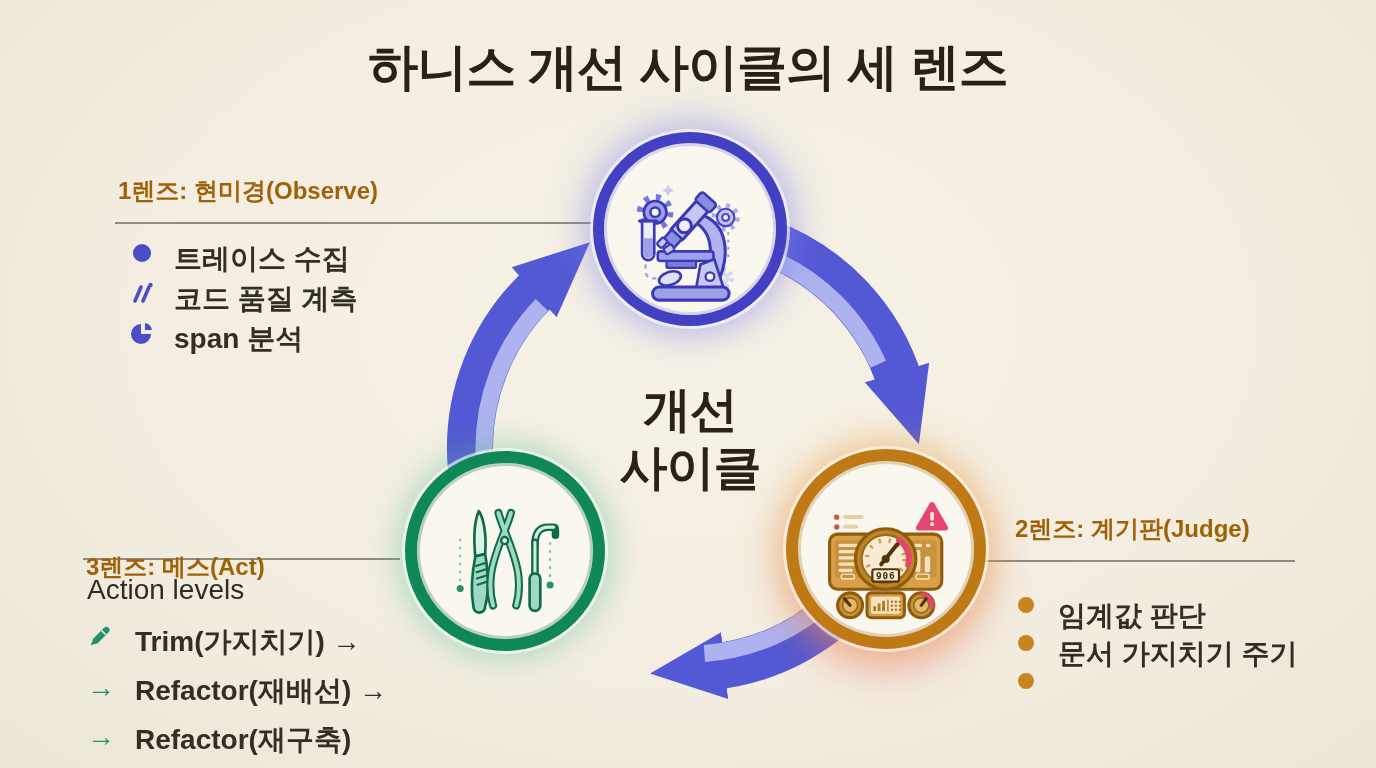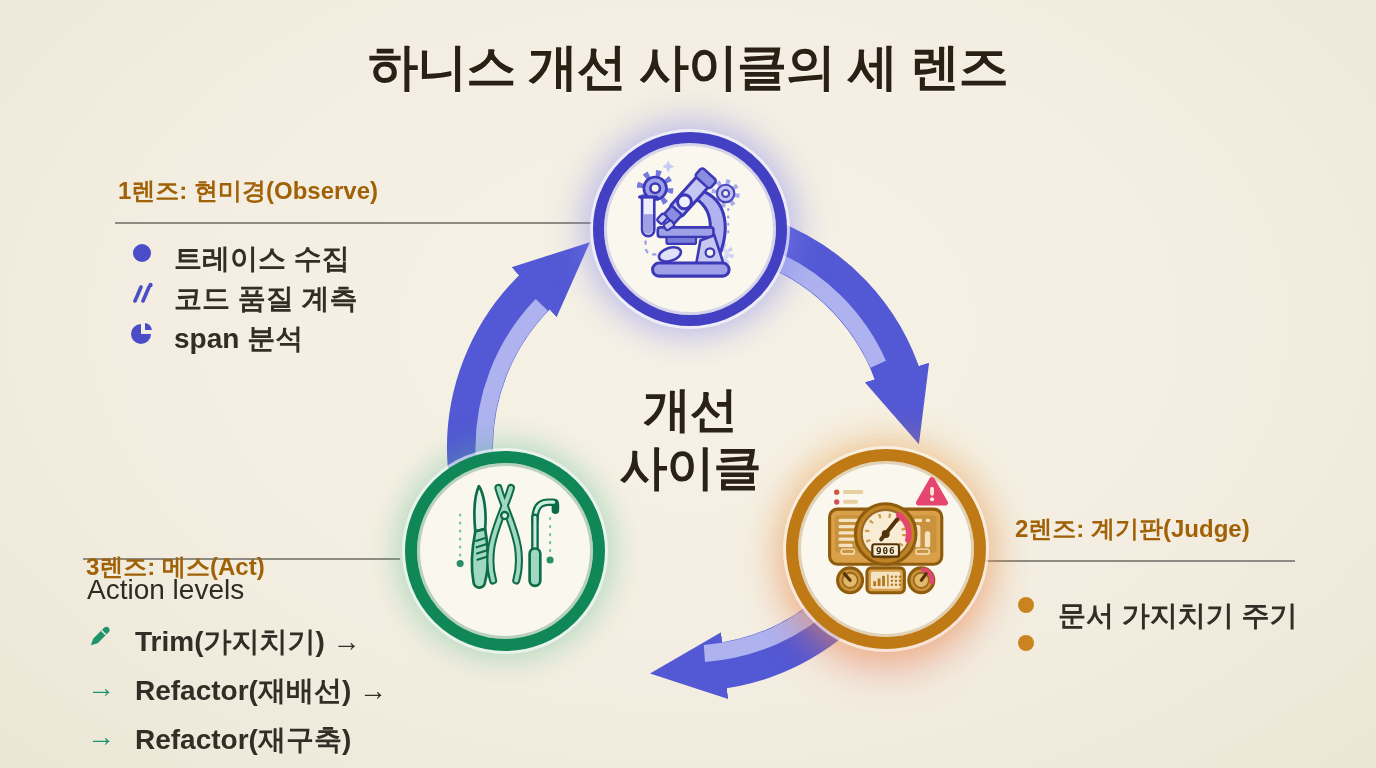--- a/index.html
+++ b/index.html
@@ -18,21 +18,21 @@
     z-index:4;
   }
   
   .divider{height:2px;background:#8d8b82;z-index:0;}
   #div-observe{left:115px;top:222px;width:477px;}
   #div-judge{left:977px;top:560px;width:318px;}
   #div-act{left:83px;top:558px;width:317px;}
   
   #arrows{left:0;top:0;z-index:1;}
   
-  .lens-circle{border-radius:50%;background:#faf7ee;z-index:2;display:flex;align-items:flex-start;justify-content:center;}
+  .lens-circle{border-radius:50%;background:#faf7ee;z-index:2;display:flex;align-items:flex-end;justify-content:center;}
   #circle-observe{
     left:593px;top:132px;width:172px;height:172px;border:11px solid #4340c4;
     box-shadow:0 0 0 3px rgba(255,255,255,.65), 0 0 34px 10px rgba(128,131,238,.5), inset 0 0 0 3px rgba(120,122,220,.28);
   }
   #circle-judge{
     left:786px;top:449px;width:176px;height:176px;border:12px solid #bf7a16;
     box-shadow:0 0 0 3px rgba(255,255,255,.6), 0 0 34px 10px rgba(233,153,58,.45), 0 26px 44px -4px rgba(238,108,128,.35), inset 0 0 0 3px rgba(150,95,20,.25);
   }
   #circle-act{
     left:405px;top:451px;width:176px;height:176px;border:12px solid #0f8757;
@@ -299,20 +299,26 @@
     <span class="txt">span 분석</span>
   </div>
 </div>
 
 <div id="t-judge" class="abs section-title">2렌즈: 계기판(Judge)</div>
 <div id="list-judge" class="abs vlist">
   <div class="vrow">
     <span class="ic">
         <span class="bullet-dot"></span>
       </span>
+    <span class="txt">임계값 판단</span>
+  </div>
+  <div class="vrow">
+    <span class="ic">
+        <span class="bullet-dot"></span>
+      </span>
     <span class="txt">문서 가지치기 주기</span>
   </div>
   <div class="vrow">
     <span class="ic">
         <span class="bullet-dot"></span>
       </span>
   </div>
 </div>
 
 <div id="t-act" class="abs section-title">3렌즈: 메스(Act)</div>

